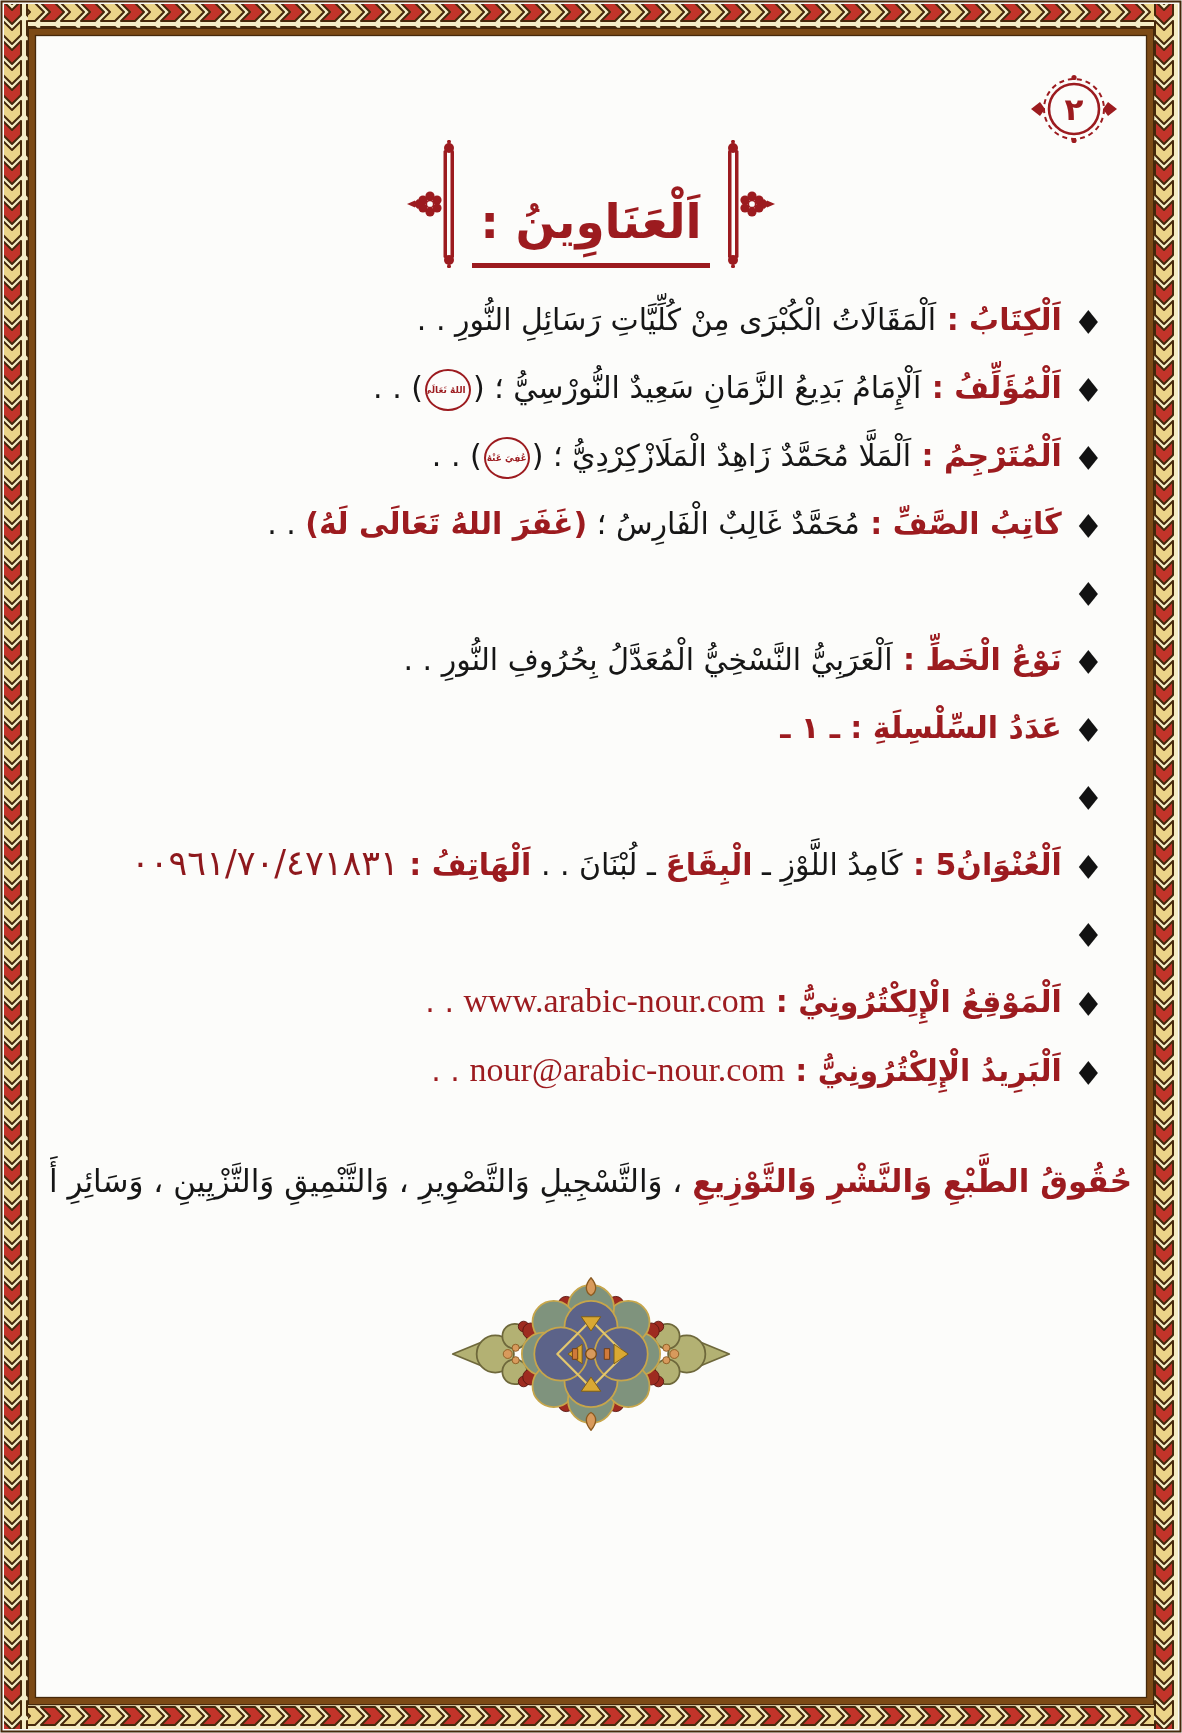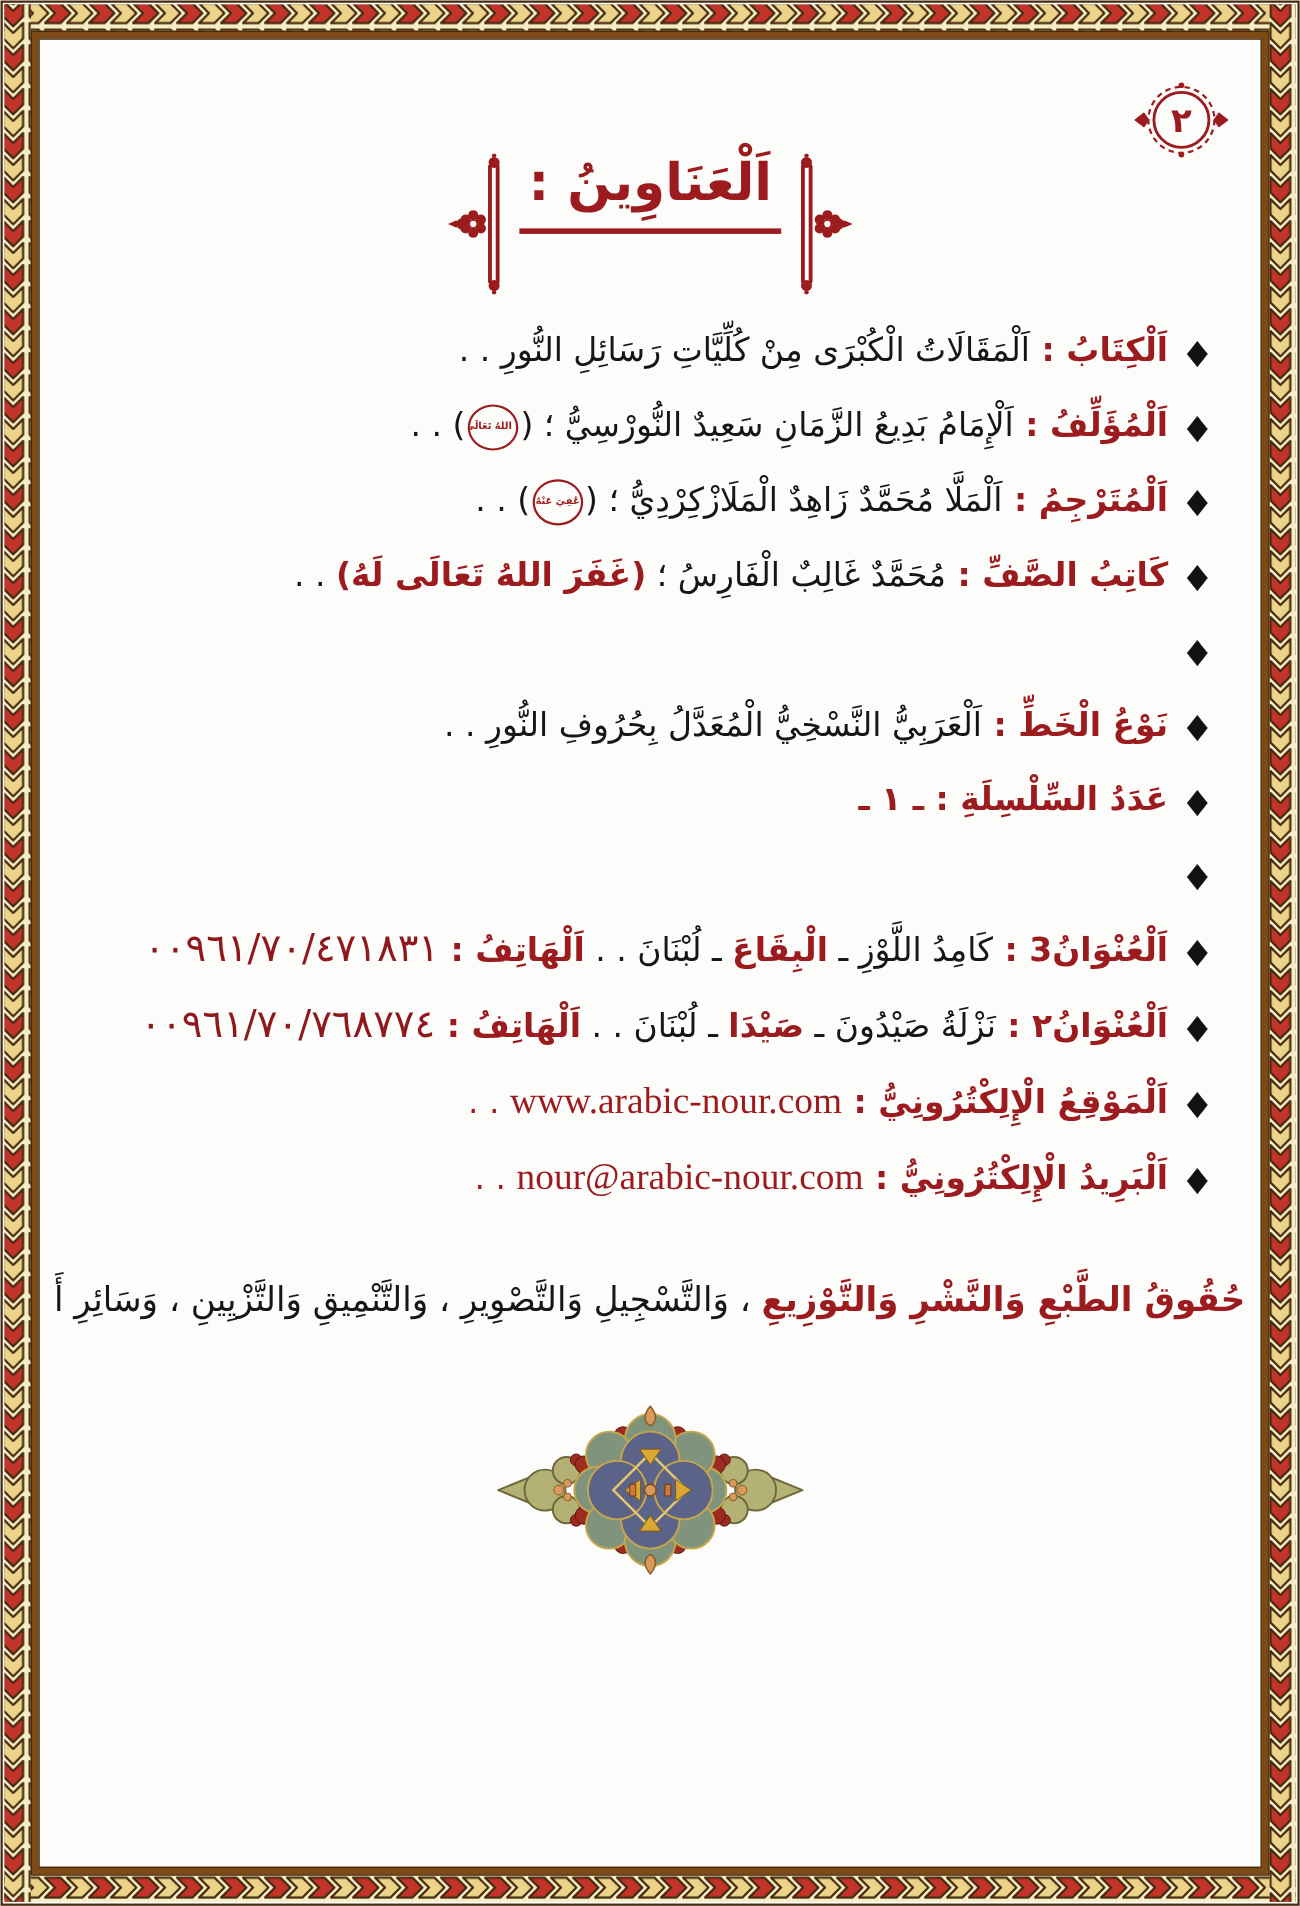--- a/index.html
+++ b/index.html
@@ -6,21 +6,21 @@
     --red:#9C1B1F; --maroon:#8E181C; --black:#161616;
     --cream:#F5EDC6; --gold:#EBD489; --brick:#C2342A; --outline:#45280B; --brown:#7C4A16;
   }
   html,body{margin:0;padding:0;background:#fff;}
   .page{position:relative;width:1182px;height:1733px;background:#FCFCFA;overflow:hidden;
         font-family:"DejaVu Sans",sans-serif;}
   .border-svg{position:absolute;inset:0;pointer-events:none;}
   .badge{position:absolute;top:74px;right:62px;}
   .badge text{font-family:"DejaVu Sans",sans-serif;font-weight:bold;fill:var(--red);}
   .content{position:absolute;left:50px;right:50px;top:44px;bottom:44px;overflow:hidden;}
-  .title-row{display:flex;justify-content:center;align-items:flex-start;gap:12px;margin-top:96px;}
+  .title-row{display:flex;justify-content:center;align-items:flex-end;gap:12px;margin-top:96px;}
   .title{margin:0;color:var(--red);font-size:47px;font-weight:bold;line-height:1.15;
          border-bottom:5px solid var(--red);padding:0 8px 14px 8px;}
   .items{margin-top:28px;}
   .item{display:flex;align-items:center;gap:17px;justify-content:flex-start;
         padding-right:34px;margin-bottom:21px;font-size:30px;line-height:47px;}
   .item-text{white-space:nowrap;}
   .bullet{color:#121212;font-size:25px;transform:scaleY(1.25);flex:0 0 auto;}
   .seg.black{color:var(--black);}
   .seg.red{color:var(--red);}
   .seg.red-bold{color:var(--red);font-weight:bold;text-align:center;}
@@ -151,25 +151,24 @@
         </div>
         <div class="item">
           <span class="bullet">◆</span>
           <span class="item-text"><span class="seg red-bold">عَدَدُ السِّلْسِلَةِ : </span><span class="seg red-bold">ـ ١ ـ</span></span>
         </div>
         <div class="item">
           <span class="bullet">◆</span>
         </div>
         <div class="item">
           <span class="bullet">◆</span>
-          <span class="item-text"><span class="seg red-bold">اَلْعُنْوَانُ3 : </span><span class="seg black">كَامِدُ اللَّوْزِ ـ </span><span class="seg red-bold">الْبِقَاعَ</span><span class="seg black"> ـ لُبْنَانَ . . </span><span class="seg red-bold">اَلْهَاتِفُ : </span><span class="seg phone" dir="ltr">٠٠٩٦١/٧٠/٤٧١٨٣١</span></span>
-        </div>
-        <div class="item">
-          <span class="bullet">◆</span>
-          <span class="item-text"><span class="seg red-bold">اَلْعُنْوَانُ٢ : </span><span class="seg black">نَزْلَةُ صَيْدُونَ ـ </span><span class="seg red-bold">صَيْدَا</span><span class="seg black"> ـ لُبْنَانَ . . </span><span class="seg red-bold">اَلْهَاتِفُ : </span><span class="seg phone" dir="ltr">٠٠٩٦١/٧٠/٧٦٨٧٧٤</span></span>
+          <span class="item-text"><span class="seg red-bold">اَلْعُنْوَانُ5 : </span><span class="seg black">كَامِدُ اللَّوْزِ ـ </span><span class="seg red-bold">الْبِقَاعَ</span><span class="seg black"> ـ لُبْنَانَ . . </span><span class="seg red-bold">اَلْهَاتِفُ : </span><span class="seg phone" dir="ltr">٠٠٩٦١/٧٠/٤٧١٨٣١</span></span>
+        </div>
+        <div class="item">
+          <span class="bullet">◆</span>
         </div>
         <div class="item">
           <span class="bullet">◆</span>
           <span class="item-text"><span class="seg red-bold">اَلْمَوْقِعُ الْإِلِكْتُرُونِيُّ : </span><span class="seg url" dir="ltr">www.arabic-nour.com</span><span class="seg red"> . .</span></span>
         </div>
         <div class="item">
           <span class="bullet">◆</span>
           <span class="item-text"><span class="seg red-bold">اَلْبَرِيدُ الْإِلِكْتُرُونِيُّ : </span><span class="seg url" dir="ltr">nour@arabic-nour.com</span><span class="seg red"> . .</span></span>
         </div>
       </div>

